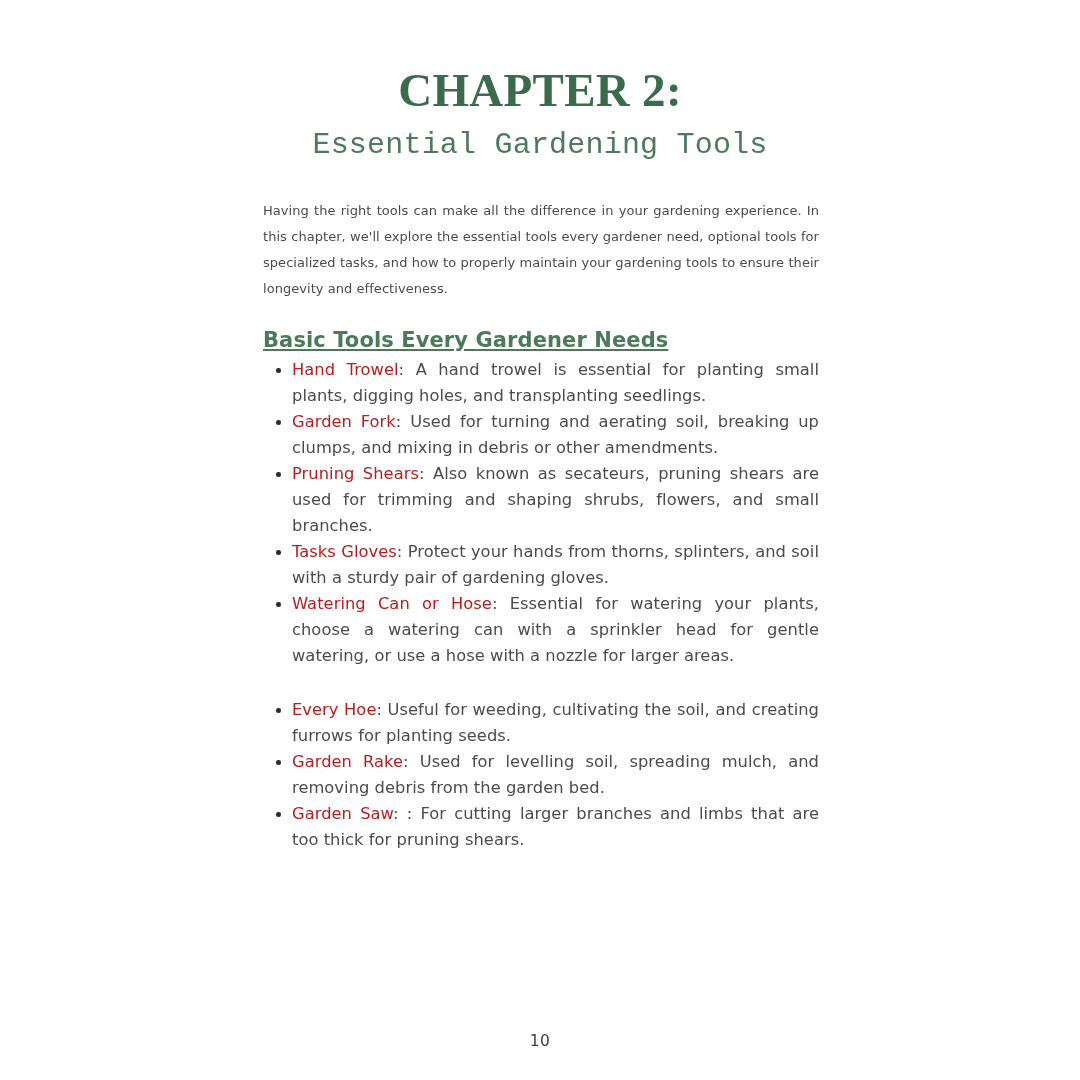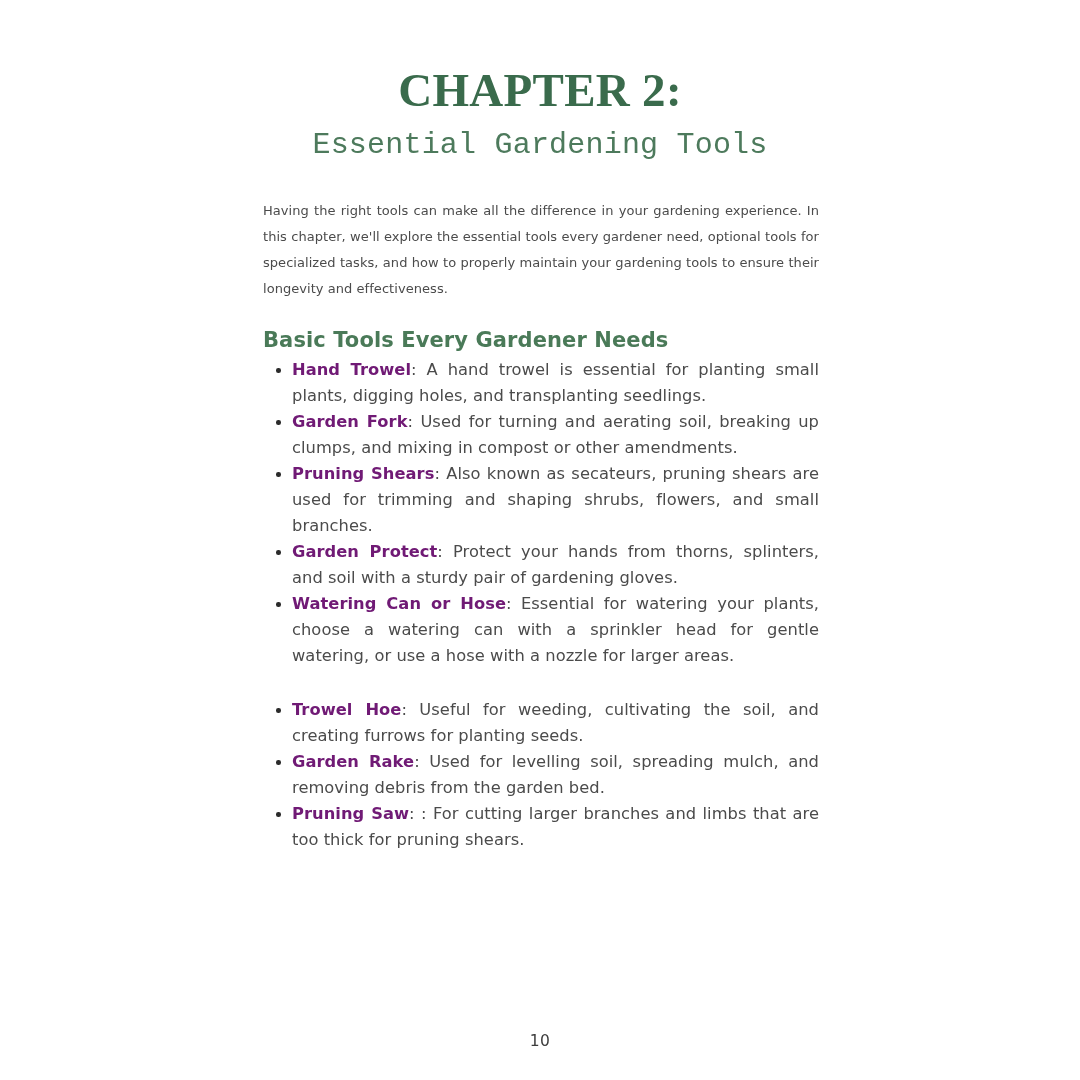--- a/index.html
+++ b/index.html
@@ -68,20 +68,21 @@
   .section {
     margin-top: 25px;
   }
   .section-heading {
     margin: 0 0 4px 0;
     font-size: 21px;
     font-weight: bold;
     color: #4a7a58;
     letter-spacing: 0.1px;
     line-height: 1.25;
+    text-decoration: underline;
   }
 
   ul.tool-list {
     list-style: none;
     margin: 0;
     padding: 0;
   }
   ul.tool-list > li {
     position: relative;
     padding-left: 29px;
@@ -97,22 +98,22 @@
     content: "";
     position: absolute;
     left: 13px;
     top: 11px;
     width: 4.5px;
     height: 4.5px;
     border-radius: 50%;
     background: #2b2b2b;
   }
   .term {
-    font-weight: bold;
-    color: #701a75;
+    font-weight: normal;
+    color: #b91c1c;
   }
 
   
   .section.optional {
     margin-top: 28px;
   }
 
   
   .page-number {
     position: absolute;
@@ -139,44 +140,44 @@
 
     <p class="intro">Having the right tools can make all the difference in your gardening experience. In this chapter, we'll explore the essential tools every gardener need, optional tools for specialized tasks, and how to properly maintain your gardening tools to ensure their longevity and effectiveness.</p>
 
     <div class="section basic">
       <h3 class="section-heading">Basic Tools Every Gardener Needs</h3>
       <ul class="tool-list">
         <li>
           <span class="term">Hand Trowel</span><span>: A hand trowel is essential for planting small plants, digging holes, and transplanting seedlings.</span>
         </li>
         <li>
-          <span class="term">Garden Fork</span><span>: Used for turning and aerating soil, breaking up clumps, and mixing in compost or other amendments.</span>
+          <span class="term">Garden Fork</span><span>: Used for turning and aerating soil, breaking up clumps, and mixing in debris or other amendments.</span>
         </li>
         <li>
           <span class="term">Pruning Shears</span><span>: Also known as secateurs, pruning shears are used for trimming and shaping shrubs, flowers, and small branches.</span>
         </li>
         <li>
-          <span class="term">Garden Protect</span><span>: Protect your hands from thorns, splinters, and soil with a sturdy pair of gardening gloves.</span>
+          <span class="term">Tasks Gloves</span><span>: Protect your hands from thorns, splinters, and soil with a sturdy pair of gardening gloves.</span>
         </li>
         <li>
           <span class="term">Watering Can or Hose</span><span>:  Essential for watering your plants, choose a watering can with a sprinkler head for gentle watering, or use a hose with a nozzle for larger areas.</span>
         </li>
       </ul>
     </div>
 
     <div class="section optional">
       <ul class="tool-list">
         <li>
-          <span class="term">Trowel Hoe</span><span>:  Useful for weeding, cultivating the soil, and creating furrows for planting seeds.</span>
+          <span class="term">Every Hoe</span><span>:  Useful for weeding, cultivating the soil, and creating furrows for planting seeds.</span>
         </li>
         <li>
           <span class="term">Garden Rake</span><span>: Used for levelling soil, spreading mulch, and removing debris from the garden bed.</span>
         </li>
         <li>
-          <span class="term">Pruning Saw</span><span>: : For cutting larger branches and limbs that are too thick for pruning shears.</span>
+          <span class="term">Garden Saw</span><span>: : For cutting larger branches and limbs that are too thick for pruning shears.</span>
         </li>
       </ul>
     </div>
 
   </div>
 
   <div class="page-number">10</div>
 
 </div>
 

